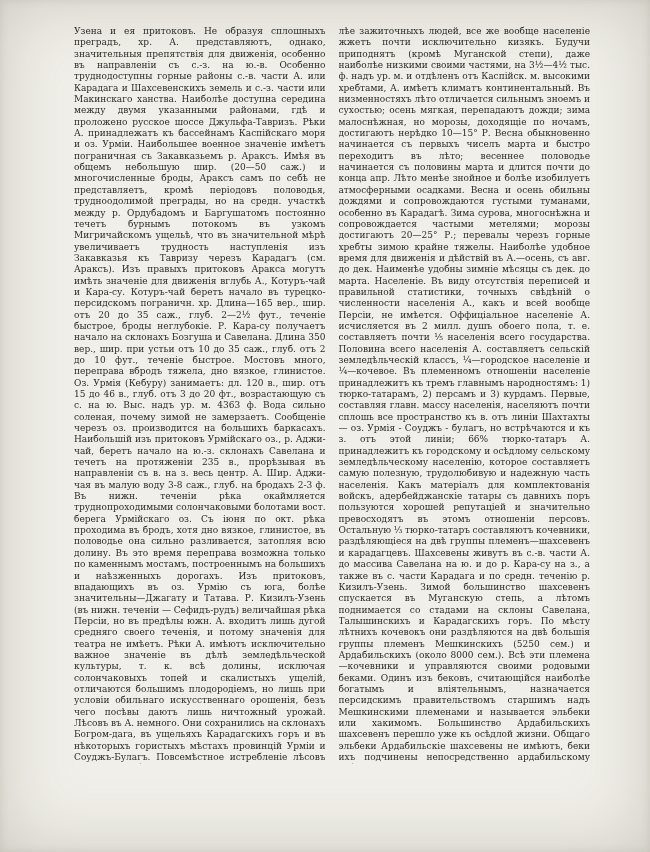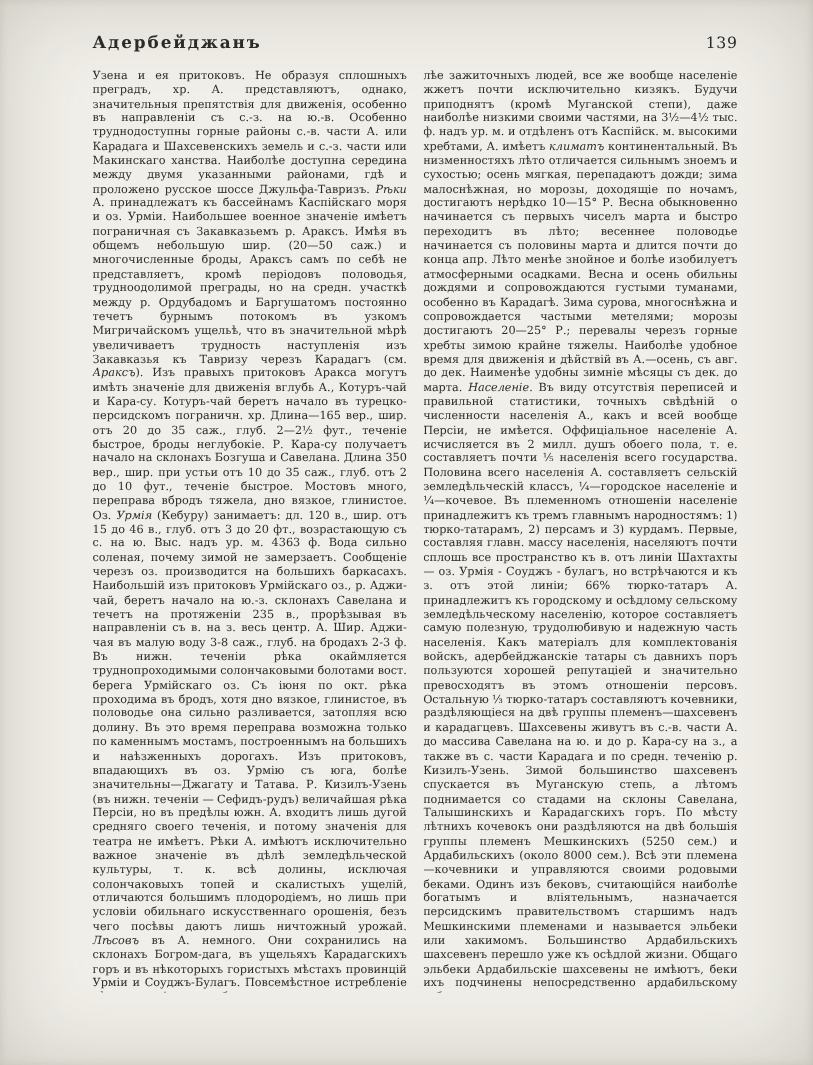--- a/index.html
+++ b/index.html
@@ -40,28 +40,23 @@
   .col{
     flex:1 1 0;
     font-size:9px;
     line-height:11.35px;
     text-align:justify;
     height:738px;
     overflow:hidden;
     word-spacing:-0.2px;
   }
   .col .em{
-    font-style:italic;
   }
 </style>
 </head>
 <body>
 
 <div class="page">
-  <div class="running-header">
-    <span class="running-title">Адербейджанъ</span>
-    <span class="running-num">139</span>
-  </div>
   <div class="columns">
     <div class="col"><span>Узена и ея притоковъ. Не образуя сплошныхъ преградъ, хр. А. представляютъ, однако, значительныя препятствія для движенія, особенно въ направленіи съ с.-з. на ю.-в. Особенно труднодоступны горные районы с.-в. части А. или Карадага и Шахсевенскихъ земель и с.-з. части или Макинскаго ханства. Наиболѣе доступна середина между двумя указанными районами, гдѣ и проложено русское шоссе Джульфа-Тавризъ. </span><span class="em">Рѣки</span><span> А. принадлежатъ къ бассейнамъ Каспійскаго моря и оз. Урміи. Наибольшее военное значеніе имѣетъ пограничная съ Закавказьемъ р. Араксъ. Имѣя въ общемъ небольшую шир. (20—50 саж.) и многочисленные броды, Араксъ самъ по себѣ не представляетъ, кромѣ періодовъ половодья, трудноодолимой преграды, но на средн. участкѣ между р. Ордубадомъ и Баргушатомъ постоянно течетъ бурнымъ потокомъ въ узкомъ Мигричайскомъ ущельѣ, что въ значительной мѣрѣ увеличиваетъ трудность наступленія изъ Закавказья къ Тавризу черезъ Карадагъ (см. </span><span class="em">Араксъ</span><span>). Изъ правыхъ притоковъ Аракса могутъ имѣть значеніе для движенія вглубь А., Котуръ-чай и Кара-су. Котуръ-чай беретъ начало въ турецко-персидскомъ пограничн. хр. Длина—165 вер., шир. отъ 20 до 35 саж., глуб. 2—2½ фут., теченіе быстрое, броды неглубокіе. Р. Кара-су получаетъ начало на склонахъ Бозгуша и Савелана. Длина 350 вер., шир. при устьи отъ 10 до 35 саж., глуб. отъ 2 до 10 фут., теченіе быстрое. Мостовъ много, переправа вбродъ тяжела, дно вязкое, глинистое. Оз. </span><span class="em">Урмія</span><span> (Кебуру) занимаетъ: дл. 120 в., шир. отъ 15 до 46 в., глуб. отъ 3 до 20 фт., возрастающую съ с. на ю. Выс. надъ ур. м. 4363 ф. Вода сильно соленая, почему зимой не замерзаетъ. Сообщеніе черезъ оз. производится на большихъ баркасахъ. Наибольшій изъ притоковъ Урмійскаго оз., р. Аджи-чай, беретъ начало на ю.-з. склонахъ Савелана и течетъ на протяженіи 235 в., прорѣзывая въ направленіи съ в. на з. весь центр. А. Шир. Аджи-чая въ малую воду 3-8 саж., глуб. на бродахъ 2-3 ф. Въ нижн. теченіи рѣка окаймляется труднопроходимыми солончаковыми болотами вост. берега Урмійскаго оз. Съ іюня по окт. рѣка проходима въ бродъ, хотя дно вязкое, глинистое, въ половодье она сильно разливается, затопляя всю долину. Въ это время переправа возможна только по каменнымъ мостамъ, построеннымъ на большихъ и наѣзженныхъ дорогахъ. Изъ притоковъ, впадающихъ въ оз. Урмію съ юга, болѣе значительны—Джагату и Татава. Р. Кизилъ-Узень (въ нижн. теченіи — Сефидъ-рудъ) величайшая рѣка Персіи, но въ предѣлы южн. А. входитъ лишь дугой средняго своего теченія, и потому значенія для театра не имѣетъ. Рѣки А. имѣютъ исключительно важное значеніе въ дѣлѣ земледѣльческой культуры, т. к. всѣ долины, исключая солончаковыхъ топей и скалистыхъ ущелій, отличаются большимъ плодородіемъ, но лишь при условіи обильнаго искусственнаго орошенія, безъ чего посѣвы даютъ лишь ничтожный урожай. </span><span class="em">Лѣсовъ</span><span> въ А. немного. Они сохранились на склонахъ Богром-дага, въ ущельяхъ Карадагскихъ горъ и въ нѣкоторыхъ гористыхъ мѣстахъ провинцій Урміи и Соуджъ-Булагъ. Повсемѣстное истребленіе лѣсовъ въ А. идетъ быстрыми шагами, древесное топливо можно встрѣтить лишь какъ исключеніе у бо-</span></div>
     <div class="col"><span>лѣе зажиточныхъ людей, все же вообще населеніе жжетъ почти исключительно кизякъ. Будучи приподнятъ (кромѣ Муганской степи), даже наиболѣе низкими своими частями, на 3½—4½ тыс. ф. надъ ур. м. и отдѣленъ отъ Каспійск. м. высокими хребтами, А. имѣетъ </span><span class="em">климатъ</span><span> континентальный. Въ низменностяхъ лѣто отличается сильнымъ зноемъ и сухостью; осень мягкая, перепадаютъ дожди; зима малоснѣжная, но морозы, доходящіе по ночамъ, достигаютъ нерѣдко 10—15° Р. Весна обыкновенно начинается съ первыхъ чиселъ марта и быстро переходитъ въ лѣто; весеннее половодье начинается съ половины марта и длится почти до конца апр. Лѣто менѣе знойное и болѣе изобилуетъ атмосферными осадками. Весна и осень обильны дождями и сопровождаются густыми туманами, особенно въ Карадагѣ. Зима сурова, многоснѣжна и сопровождается частыми метелями; морозы достигаютъ 20—25° Р.; перевалы черезъ горные хребты зимою крайне тяжелы. Наиболѣе удобное время для движенія и дѣйствій въ А.—осень, съ авг. до дек. Наименѣе удобны зимніе мѣсяцы съ дек. до марта. </span><span class="em">Населеніе.</span><span> Въ виду отсутствія переписей и правильной статистики, точныхъ свѣдѣній о численности населенія А., какъ и всей вообще Персіи, не имѣется. Оффиціальное населеніе А. исчисляется въ 2 милл. душъ обоего пола, т. е. составляетъ почти ⅕ населенія всего государства. Половина всего населенія А. составляетъ сельскій земледѣльческій классъ, ¼—городское населеніе и ¼—кочевое. Въ племенномъ отношеніи населеніе принадлежитъ къ тремъ главнымъ народностямъ: 1) тюрко-татарамъ, 2) персамъ и 3) курдамъ. Первые, составляя главн. массу населенія, населяютъ почти сплошь все пространство къ в. отъ линіи Шахтахты — оз. Урмія - Соуджъ - булагъ, но встрѣчаются и къ з. отъ этой линіи; 66% тюрко-татаръ А. принадлежитъ къ городскому и осѣдлому сельскому земледѣльческому населенію, которое составляетъ самую полезную, трудолюбивую и надежную часть населенія. Какъ матеріалъ для комплектованія войскъ, адербейджанскіе татары съ давнихъ поръ пользуются хорошей репутаціей и значительно превосходятъ въ этомъ отношеніи персовъ. Остальную ⅓ тюрко-татаръ составляютъ кочевники, раздѣляющіеся на двѣ группы племенъ—шахсевенъ и карадагцевъ. Шахсевены живутъ въ с.-в. части А. до массива Савелана на ю. и до р. Кара-су на з., а также въ с. части Карадага и по средн. теченію р. Кизилъ-Узень. Зимой большинство шахсевенъ спускается въ Муганскую степь, а лѣтомъ поднимается со стадами на склоны Савелана, Талышинскихъ и Карадагскихъ горъ. По мѣсту лѣтнихъ кочевокъ они раздѣляются на двѣ большія группы племенъ Мешкинскихъ (5250 сем.) и Ардабильскихъ (около 8000 сем.). Всѣ эти племена—кочевники и управляются своими родовыми беками. Одинъ изъ бековъ, считающійся наиболѣе богатымъ и вліятельнымъ, назначается персидскимъ правительствомъ старшимъ надъ Мешкинскими племенами и называется эльбеки или хакимомъ. Большинство Ардабильскихъ шахсевенъ перешло уже къ осѣдлой жизни. Общаго эльбеки Ардабильскіе шахсевены не имѣютъ, беки ихъ подчинены непосредственно ардабильскому губерна-</span></div>
   </div>
 </div>
 
 </body></html>

